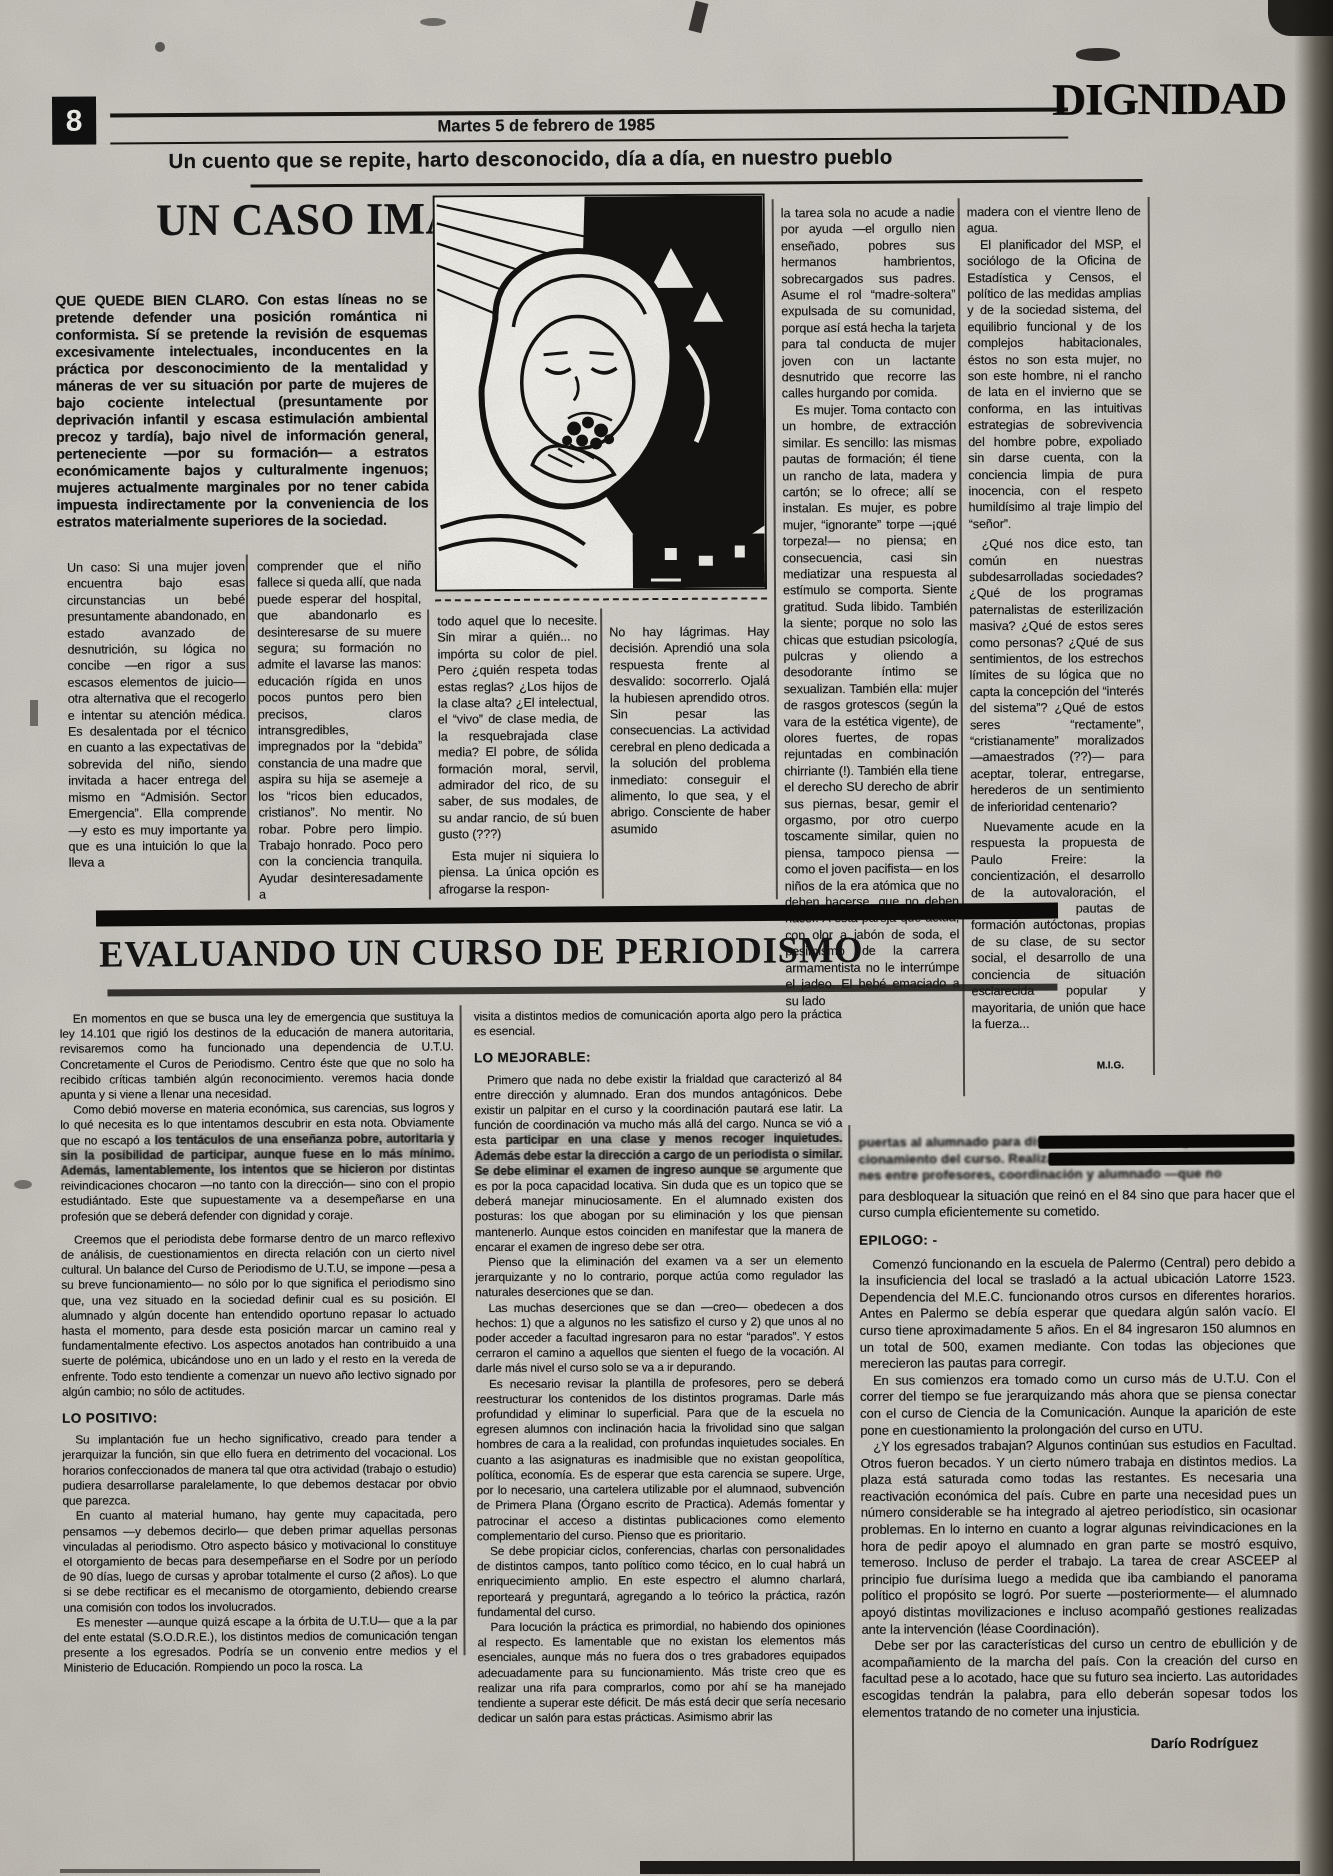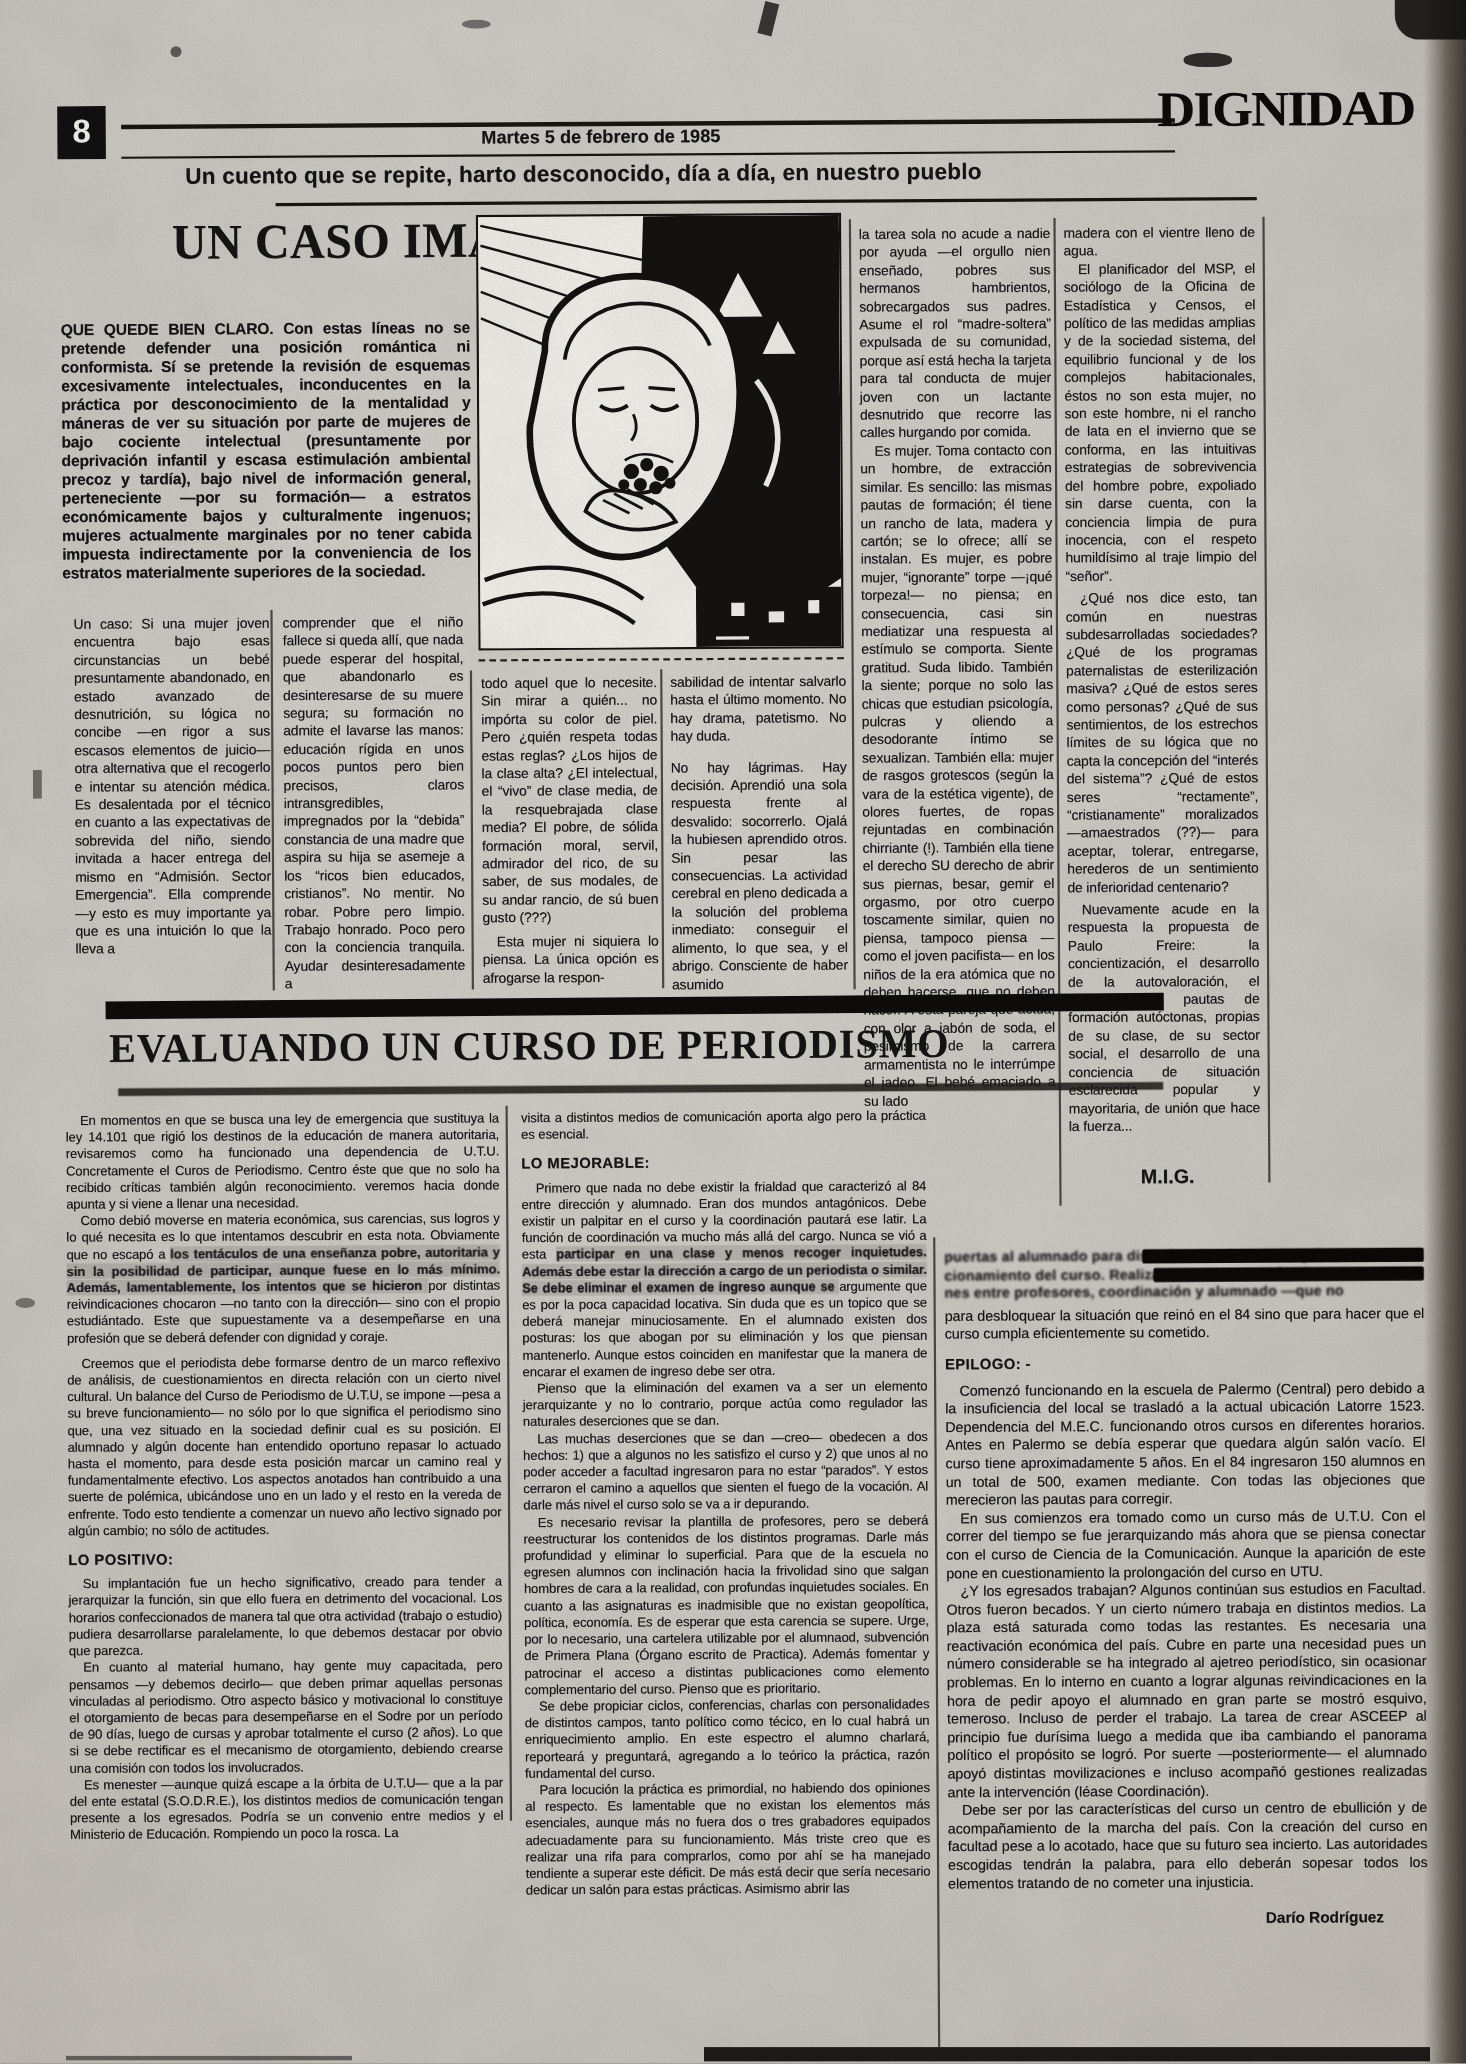--- a/index.html
+++ b/index.html
@@ -102,34 +102,33 @@
       <p class="noind">Un caso: Si una mujer joven encuentra bajo esas circunstancias un bebé presuntamente abandonado, en estado avanzado de desnutrición, su lógica no concibe —en rigor a sus escasos elementos de juicio— otra alternativa que el recogerlo e intentar su atención médica. Es desalentada por el técnico en cuanto a las expectativas de sobrevida del niño, siendo invitada a hacer entrega del mismo en “Admisión. Sector Emergencia”. Ella comprende —y esto es muy importante ya que es una intuición lo que la lleva a</p>
     </div>
     <div class="abs col jus a1 ink" style="left:258px;top:556px;width:164px;">
       <p class="noind">comprender que el niño fallece si queda allí, que nada puede esperar del hospital, que abandonarlo es desinteresarse de su muere segura; su formación no admite el lavarse las manos: educación rígida en unos pocos puntos pero bien precisos, claros intransgredibles, impregnados por la “debida” constancia de una madre que aspira su hija se asemeje a los “ricos bien educados, cristianos”. No mentir. No robar. Pobre pero limpio. Trabajo honrado. Poco pero con la conciencia tranquila. Ayudar desinteresadamente a</p>
     </div>
     <div class="abs col jus a1 ink" style="left:438px;top:612px;width:160px;">
       <p class="noind">todo aquel que lo necesite. Sin mirar a quién... no impórta su color de piel. Pero ¿quién respeta todas estas reglas? ¿Los hijos de la clase alta? ¿El intelectual, el “vivo” de clase media, de la resquebrajada clase media? El pobre, de sólida formación moral, servil, admirador del rico, de su saber, de sus modales, de su andar rancio, de sú buen gusto (???)</p>
       <p style="margin-top:5px;">Esta mujer ni siquiera lo piensa. La única opción es afrogarse la respon-</p>
     </div>
     <div class="abs col jus a1 ink" style="left:610px;top:612px;width:160px;">
-      <p class="noind">sabilidad de intentar salvarlo hasta el último momento. No hay drama, patetismo. No hay duda.</p>
       <p class="noind" style="margin-top:12px;">No hay lágrimas. Hay decisión. Aprendió una sola respuesta frente al desvalido: socorrerlo. Ojalá la hubiesen aprendido otros. Sin pesar las consecuencias. La actividad cerebral en pleno dedicada a la solución del problema inmediato: conseguir el alimento, lo que sea, y el abrigo. Consciente de haber asumido</p>
     </div>
     <div class="abs col jus a1 ink" style="left:784px;top:206px;width:174px;">
       <p class="noind">la tarea sola no acude a nadie por ayuda —el orgullo nien enseñado, pobres sus hermanos hambrientos, sobrecargados sus padres. Asume el rol “madre-soltera” expulsada de su comunidad, porque así está hecha la tarjeta para tal conducta de mujer joven con un lactante desnutrido que recorre las calles hurgando por comida.</p>
       <p>Es mujer. Toma contacto con un hombre, de extracción similar. Es sencillo: las mismas pautas de formación; él tiene un rancho de lata, madera y cartón; se lo ofrece; allí se instalan. Es mujer, es pobre mujer, “ignorante” torpe —¡qué torpeza!— no piensa; en consecuencia, casi sin mediatizar una respuesta al estímulo se comporta. Siente gratitud. Suda libido. También la siente; porque no solo las chicas que estudian psicología, pulcras y oliendo a desodorante íntimo se sexualizan. También ella: mujer de rasgos grotescos (según la vara de la estética vigente), de olores fuertes, de ropas rejuntadas en combinación chirriante (!). También ella tiene el derecho SU derecho de abrir sus piernas, besar, gemir el orgasmo, por otro cuerpo toscamente similar, quien no piensa, tampoco piensa —como el joven pacifista— en los niños de la era atómica que no deben hacerse, que no deben nacer. A esta pareja que actúa, con olor a jabón de soda, el pesimismo de la carrera armamentista no le interrúmpe el jadeo. El bebé emaciado a su lado</p>
     </div>
     <div class="abs col jus a1 ink" style="left:970px;top:206px;width:174px;">
       <p class="noind">madera con el vientre lleno de agua.</p>
       <p>El planificador del MSP, el sociólogo de la Oficina de Estadística y Censos, el político de las medidas amplias y de la sociedad sistema, del equilibrio funcional y de los complejos habitacionales, éstos no son esta mujer, no son este hombre, ni el rancho de lata en el invierno que se conforma, en las intuitivas estrategias de sobrevivencia del hombre pobre, expoliado sin darse cuenta, con la conciencia limpia de pura inocencia, con el respeto humildísimo al traje limpio del “señor”.</p>
       <p style="margin-top:4px;">¿Qué nos dice esto, tan común en nuestras subdesarrolladas sociedades? ¿Qué de los programas paternalistas de esterilización masiva? ¿Qué de estos seres como personas? ¿Qué de sus sentimientos, de los estrechos límites de su lógica que no capta la concepción del “interés del sistema”? ¿Qué de estos seres “rectamente”, “cristianamente” moralizados —amaestrados (??)— para aceptar, tolerar, entregarse, herederos de un sentimiento de inferioridad centenario?</p>
       <p style="margin-top:4px;">Nuevamente acude en la respuesta la propuesta de Paulo Freire: la concientización, el desarrollo de la autovaloración, el desarrollo de pautas de formación autóctonas, propias de su clase, de su sector social, el desarrollo de una conciencia de situación esclarecida popular y mayoritaria, de unión que hace la fuerza...</p>
     </div>
-    <div class="abs sig ink" style="left:988px;top:1062px;width:96px;font-size:18px;">M.I.G.</div>
+    <div class="abs sig ink" style="left:1026px;top:1062px;width:96px;font-size:10px;">M.I.G.</div>
 
     <div class="vr" style="left:247px;top:552px;height:346px;"></div>
     <div class="vr" style="left:428px;top:608px;height:290px;"></div>
     <div class="vr" style="left:601px;top:608px;height:290px;"></div>
     <div class="vr" style="left:775px;top:200px;height:700px;"></div>
     <div class="vr" style="left:961px;top:200px;height:898px;"></div>
     <div class="vr" style="left:1151px;top:200px;height:878px;"></div>
 
     <div class="abs" style="left:95px;top:906px;width:962px;height:16px;background:#0d0c0a;transform:rotate(-.12deg);"></div>
     <div class="abs serif ink" style="left:98px;top:929px;width:690px;font-size:37px;font-weight:700;letter-spacing:1px;transform:scaleX(.98);transform-origin:left;white-space:nowrap;">EVALUANDO UN CURSO DE PERIODISMO</div>

